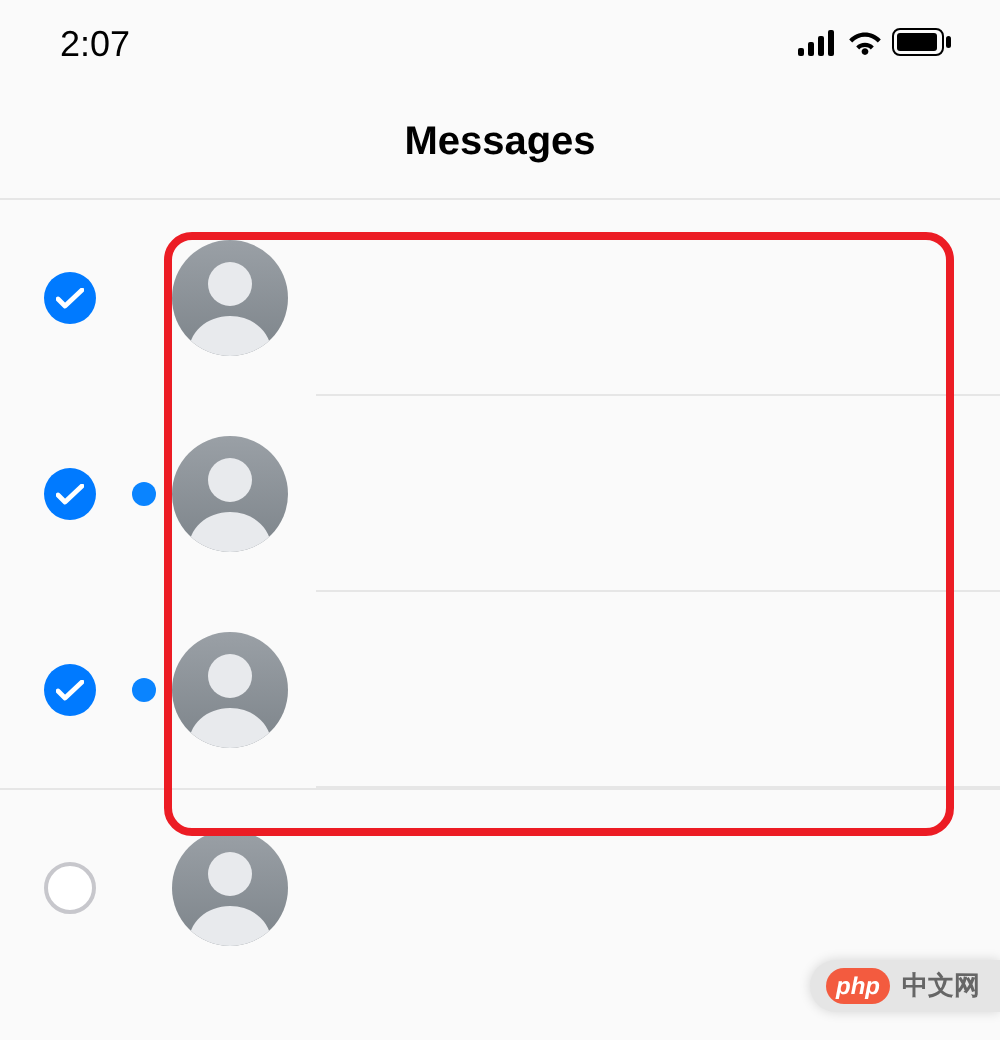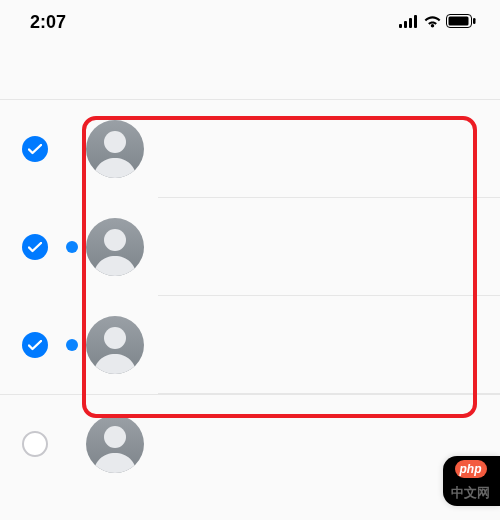--- a/index.html
+++ b/index.html
@@ -11,21 +11,21 @@
     overflow: hidden;
     position: relative;
   }
   .status-bar {
     height: 44px;
     display: flex;
     align-items: center;
     justify-content: space-between;
     padding: 0 24px 0 30px;
     font-size: 18px;
-    font-weight: 700;
+    font-weight: 400;
   }
   .status-right { display: flex; gap: 4px; align-items: center; }
   .nav-bar {
     height: 56px;
     display: flex;
     align-items: center;
     position: relative;
     border-bottom: 1px solid #e6e6e6;
   }
   .nav-title {
@@ -96,32 +96,31 @@
     height: 302px;
     border: 4px solid #ec1c24;
     border-radius: 14px;
     pointer-events: none;
     z-index: 5;
   }
   .watermark {
     position: absolute;
     right: 0;
     bottom: 14px;
-    background: #000000;
+    background: #e5e5e5;
     border-radius: 14px 0 0 14px;
     padding: 4px 10px 4px 8px;
     display: flex;
-    align-items: center;
+    align-items: flex-end;
     gap: 6px;
     box-shadow: 0 0 6px rgba(0,0,0,.15);
     font-size: 13px;
     font-weight: 600;
     color: #666;
     z-index: 6;
-    flex-direction: column;
   }
   .php-logo {
     font-size: 12px;
     font-weight: 800;
     font-style: italic;
     background: #f35b3f;
     color: #fff;
     padding: 2px 5px;
     border-radius: 9px;
   }
@@ -149,20 +148,21 @@
       <svg width="30" height="14" viewBox="0 0 30 14">
           <rect x="0.5" y="0.5" width="25" height="13" rx="3.5" fill="none" stroke="#000" stroke-width="1"></rect>
           <rect x="2.5" y="2.5" width="20" height="9" rx="1.5" fill="#000"></rect>
           <rect x="27" y="4" width="2.5" height="6" rx="1.25" fill="#000"></rect>
         </svg>
     </span>
   </span>
 </div>
 
 <div class="nav-bar">
+  <div class="nav-title">Messages</div>
 </div>
 
 <div class="msg-list">
 
   <div class="msg-row">
     <div class="check checked">
       <svg width="14" height="11" viewBox="0 0 14 11">
           <path d="M1 5.5l3.5 3.5L13 1" stroke="#fff" stroke-width="2.4" fill="none" stroke-linecap="round" stroke-linejoin="round"></path>
         </svg>
     </div>

